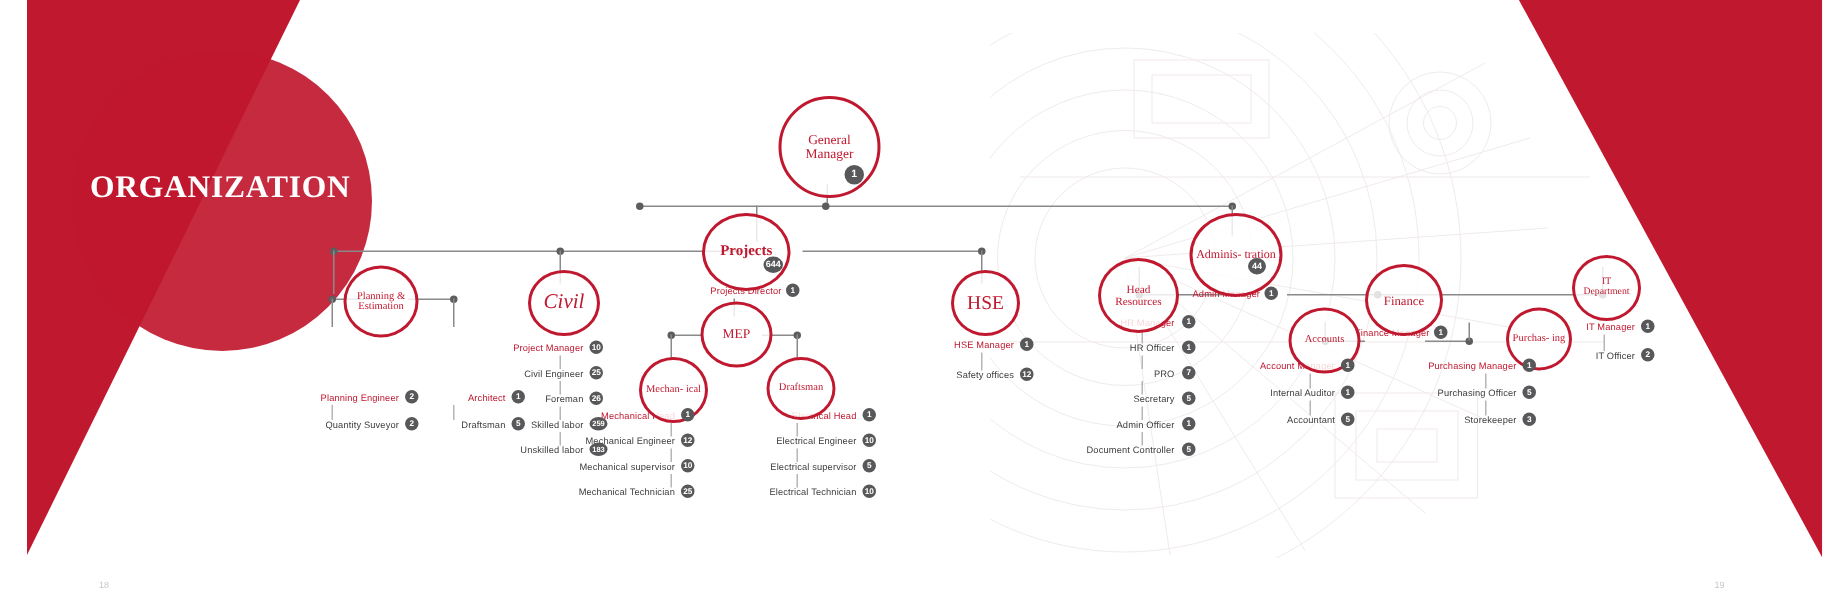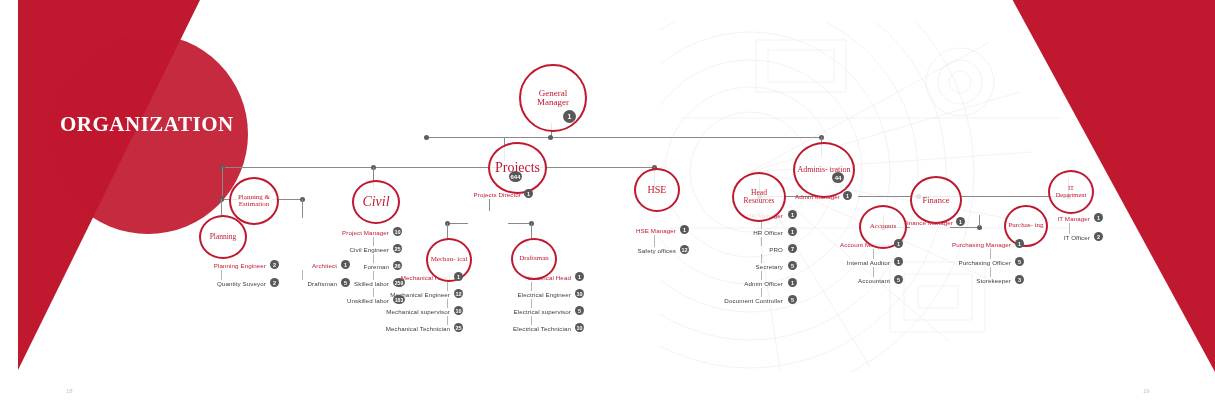--- a/index.html
+++ b/index.html
@@ -140,53 +140,53 @@
   <div class="ln v" style="left:883px;top:215px;height:12px;"></div>
   <div class="ln v" style="left:979px;top:215px;height:12px;"></div>
 
   <div class="node" style="left:519px;top:64px;width:64px;height:64px;font-size:9px;">
     <span>General Manager</span>
   </div>
   <div class="badge" style="left:563px;top:110px;width:13px;height:13px;font-size:7px;">
     <span>1</span>
   </div>
 
-  <div class="node" style="left:488px;top:142px;width:55px;height:48px;font-size:14px;">
+  <div class="node" style="left:468px;top:142px;width:55px;height:48px;font-size:10px;font-weight:bold;">
     <span>Projects</span>
   </div>
   <div class="badge" style="left:509px;top:171px;width:13px;height:11px;font-size:6px;">
     <span>644</span>
   </div>
 
   <div class="node" style="left:793px;top:142px;width:58px;height:52px;font-size:8px;">
     <span>Adminis- tration</span>
   </div>
   <div class="badge" style="left:832px;top:172px;width:12px;height:11px;font-size:6px;">
     <span>44</span>
   </div>
 
   <div class="node" style="left:229px;top:177px;width:46px;height:44px;font-size:7px;">
     <span>Planning &amp; Estimation</span>
   </div>
-  <div class="node" style="left:199px;top:215px;width:44px;height:40px;font-size:7.5px;">
-    <span>Planning</span>
-  </div>
 
   <div class="node" style="left:352px;top:180px;width:44px;height:40px;font-size:14px;font-style:italic;">
     <span>Civil</span>
   </div>
 
+  <div class="node" style="left:467px;top:201px;width:44px;height:40px;font-size:9px;">
+    <span>MEP</span>
+  </div>
   <div class="node" style="left:426px;top:238px;width:42px;height:40px;font-size:7px;">
     <span>Mechan- ical</span>
   </div>
   <div class="node" style="left:511px;top:238px;width:42px;height:38px;font-size:7px;">
     <span>Draftsman</span>
   </div>
 
-  <div class="node" style="left:634px;top:168px;width:42px;height:40px;font-size:10px;">
+  <div class="node" style="left:634px;top:180px;width:42px;height:40px;font-size:13px;">
     <span>HSE</span>
   </div>
 
   <div class="node" style="left:732px;top:172px;width:50px;height:46px;font-size:7.5px;">
     <span>Head Resources</span>
   </div>
 
   <div class="node" style="left:910px;top:176px;width:48px;height:44px;font-size:8.5px;">
     <span>Finance</span>
   </div>

